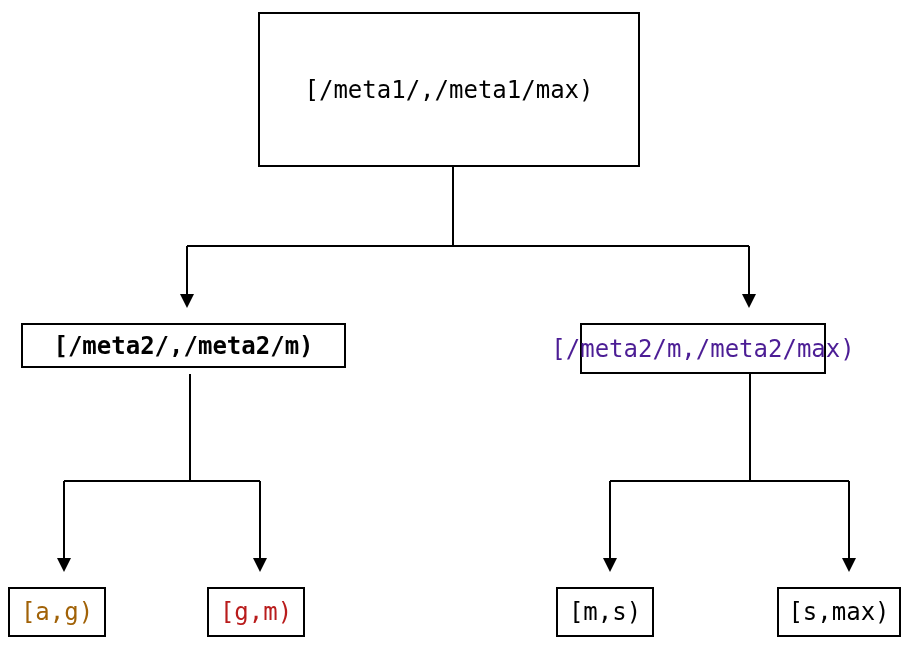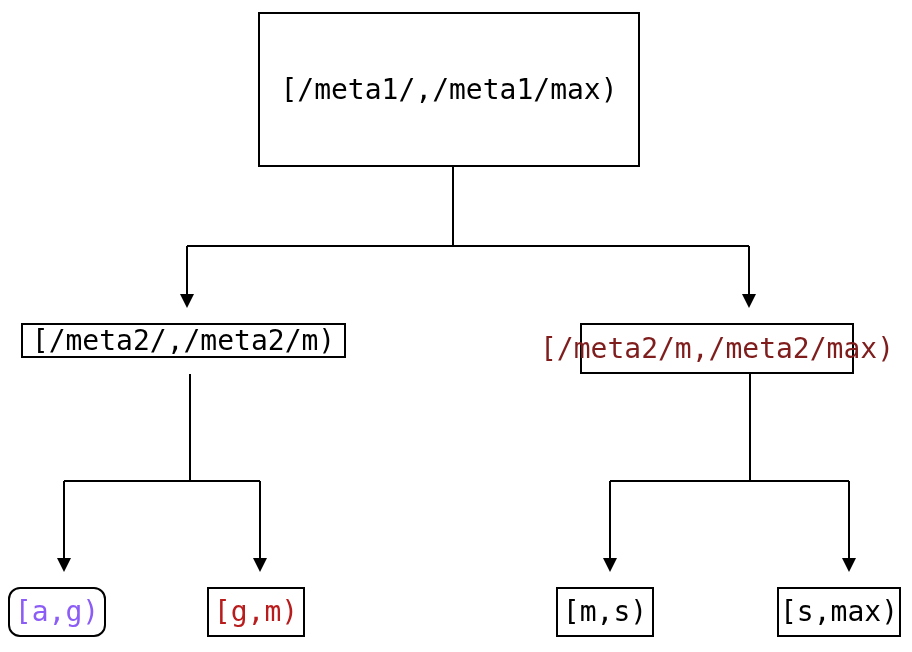--- a/index.html
+++ b/index.html
@@ -18,21 +18,21 @@
   .node {
     position: absolute;
     box-sizing: border-box;
     border: 2px solid #000000;
     background: #ffffff;
     display: flex;
     align-items: center;
     justify-content: center;
     color: #000000;
     font-family: "DejaVu Sans Mono", "Liberation Mono", monospace;
-    font-size: 28px;
+    font-size: 24px;
     line-height: 1;
     letter-spacing: 0px;
     white-space: pre;
   }
   .edge-svg {
     position: absolute;
     left: 0;
     top: 0;
     width: 912px;
     height: 652px;
@@ -73,25 +73,25 @@
     <path class="edge-line" d="M 750 374 L 750 481" stroke="#000000"></path>
     <path class="edge-line" d="M 610 481 L 849 481" stroke="#000000"></path>
     <path class="edge-line" d="M 610 481 L 610 559" stroke="#000000"></path>
     <path class="edge-line" d="M 849 481 L 849 559" stroke="#000000"></path>
     <polygon class="arrow-head" points="603,558 617,558 610,572" fill="#000000"></polygon>
     <polygon class="arrow-head" points="842,558 856,558 849,572" fill="#000000"></polygon>
   </svg>
 
   <div class="node" id="node-root" style="left: 258px; top: 12px; width: 382px; height: 155px; border-color: rgb(0, 0, 0); color: rgb(0, 0, 0);">[/meta1/,/meta1/max)</div>
 
-  <div class="node" id="node-mid-left" style="left: 21px; top: 323px; width: 325px; height: 35px; border-color: rgb(0, 0, 0); color: rgb(0, 0, 0);">[/meta2/,/meta2/m)</div>
+  <div class="node" id="node-mid-left" style="left: 21px; top: 323px; width: 325px; height: 45px; border-color: rgb(0, 0, 0); color: rgb(0, 0, 0); font-weight: bold;">[/meta2/,/meta2/m)</div>
 
-  <div class="node" id="node-mid-right" style="left: 580px; top: 323px; width: 274px; height: 51px; border-color: rgb(0, 0, 0); color: #7f1d1d;">[/meta2/m,/meta2/max)</div>
+  <div class="node" id="node-mid-right" style="left: 580px; top: 323px; width: 246px; height: 51px; border-color: rgb(0, 0, 0); color: #4c1d95;">[/meta2/m,/meta2/max)</div>
 
-  <div class="node" id="node-leaf-ag" style="left: 8px; top: 587px; width: 98px; height: 50px; border-color: rgb(0, 0, 0); color: #8b5cf6; border-radius: 12px;">[a,g)</div>
+  <div class="node" id="node-leaf-ag" style="left: 8px; top: 587px; width: 98px; height: 50px; border-color: rgb(0, 0, 0); color: #a16207;">[a,g)</div>
 
   <div class="node" id="node-leaf-gm" style="left: 207px; top: 587px; width: 98px; height: 50px; border-color: rgb(0, 0, 0); color: #b91c1c;">[g,m)</div>
 
   <div class="node" id="node-leaf-ms" style="left: 556px; top: 587px; width: 98px; height: 50px; border-color: rgb(0, 0, 0); color: rgb(0, 0, 0);">[m,s)</div>
 
   <div class="node" id="node-leaf-smax" style="left: 777px; top: 587px; width: 124px; height: 50px; border-color: rgb(0, 0, 0); color: rgb(0, 0, 0);">[s,max)</div>
 
 </div>
 
 </body></html>

